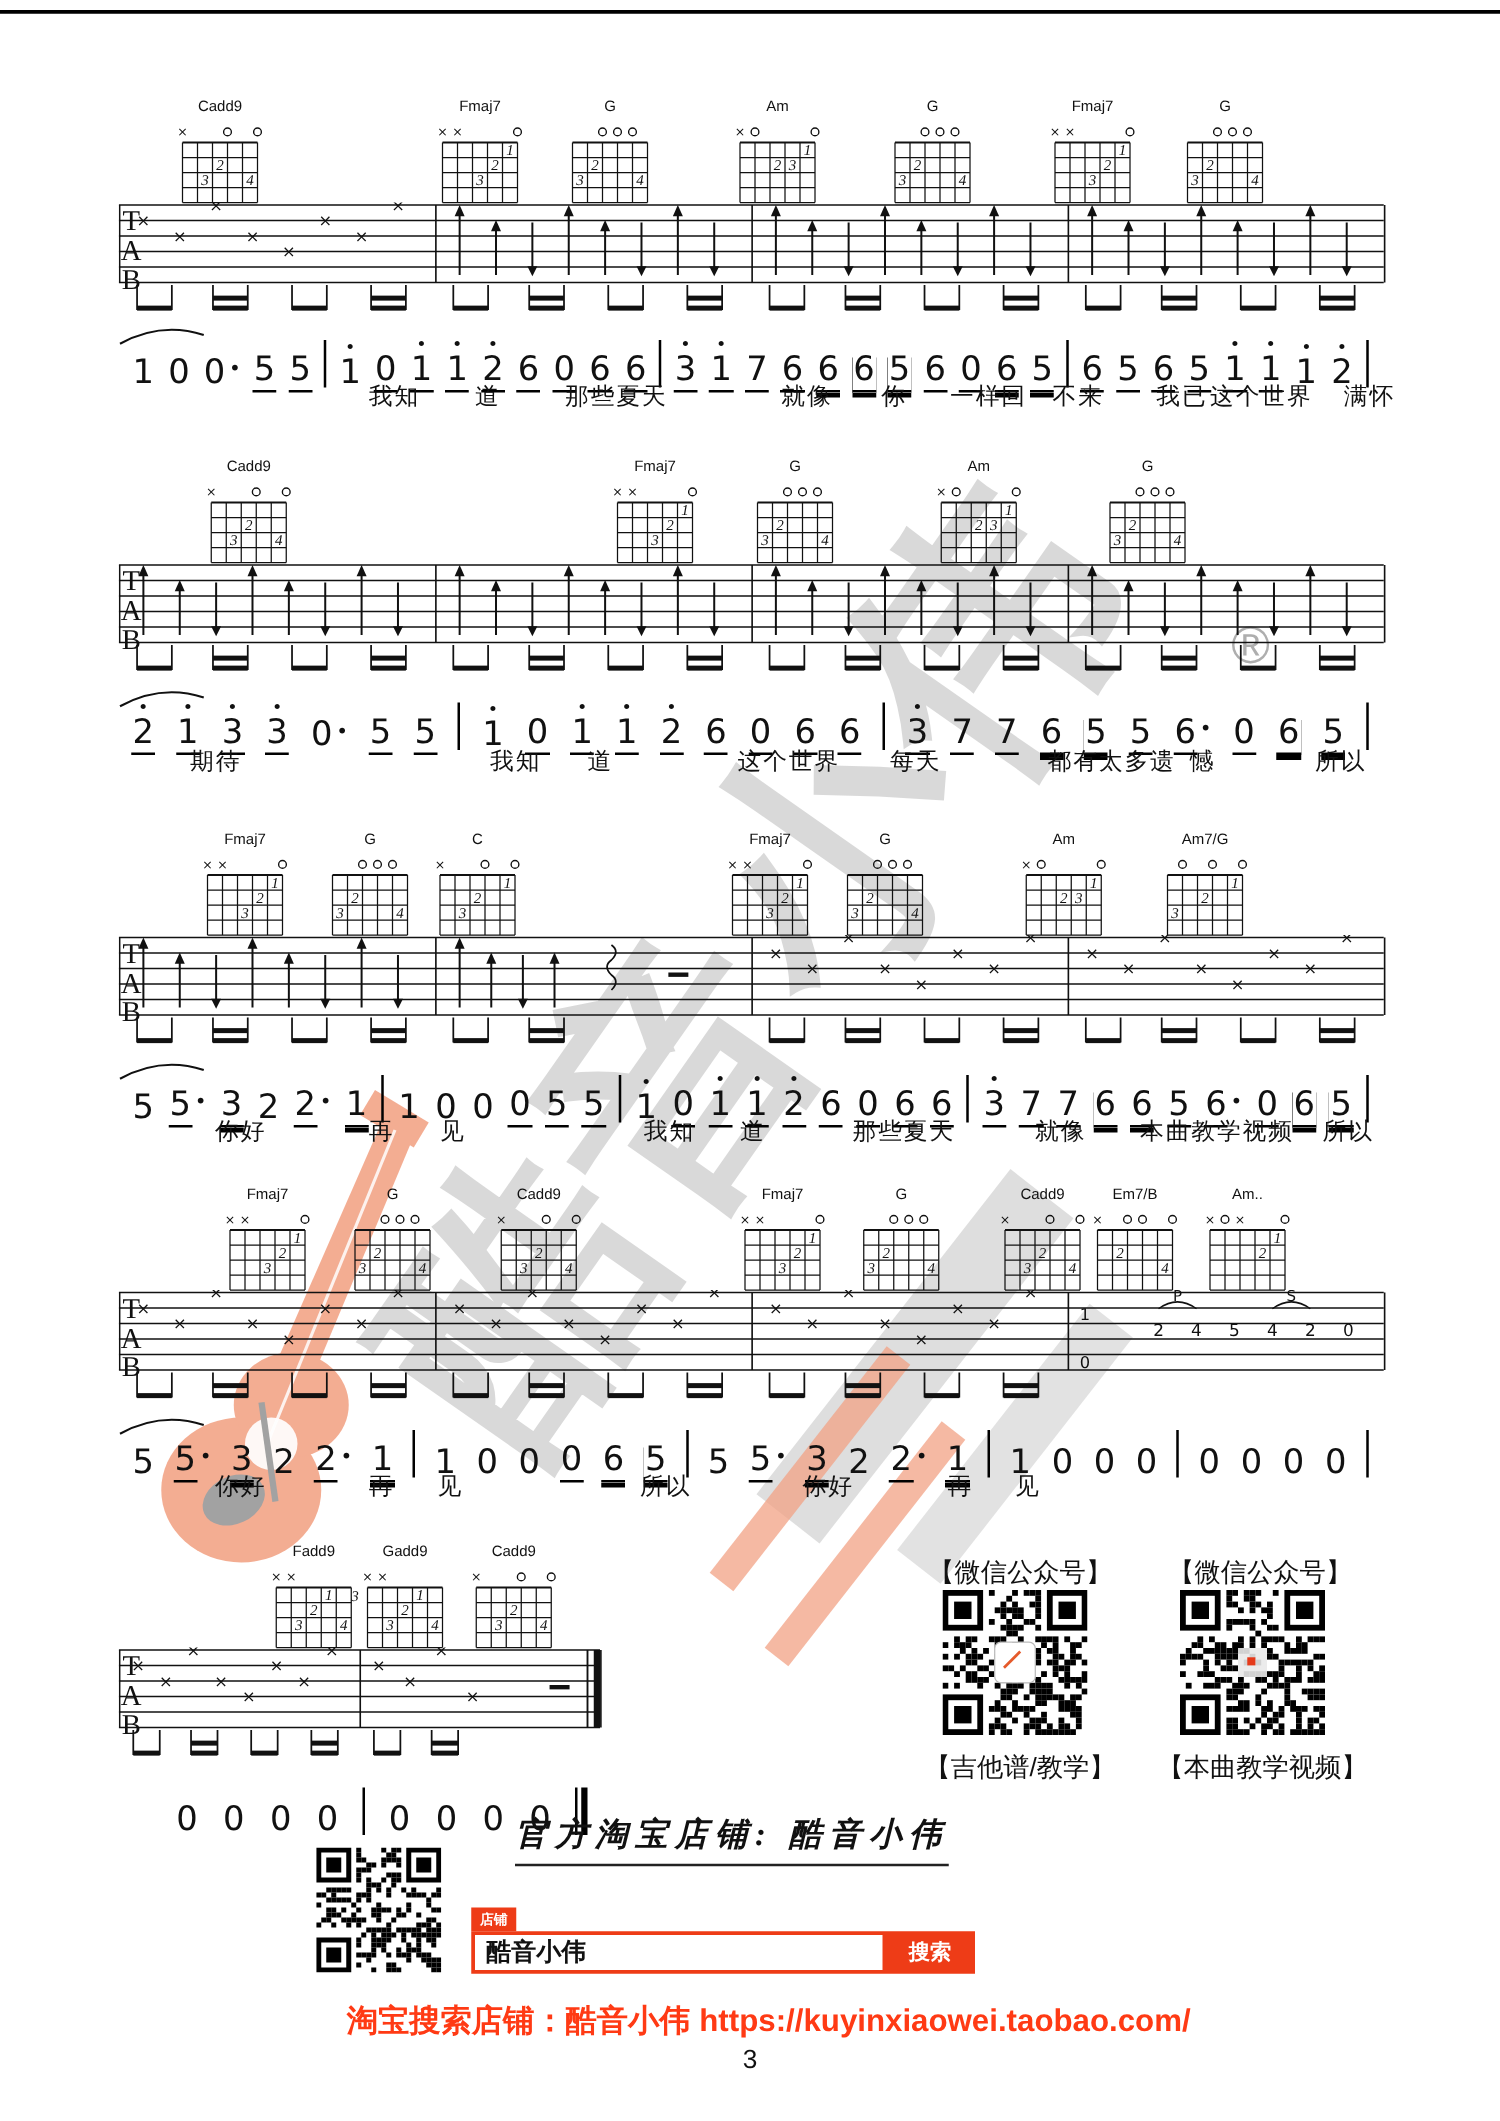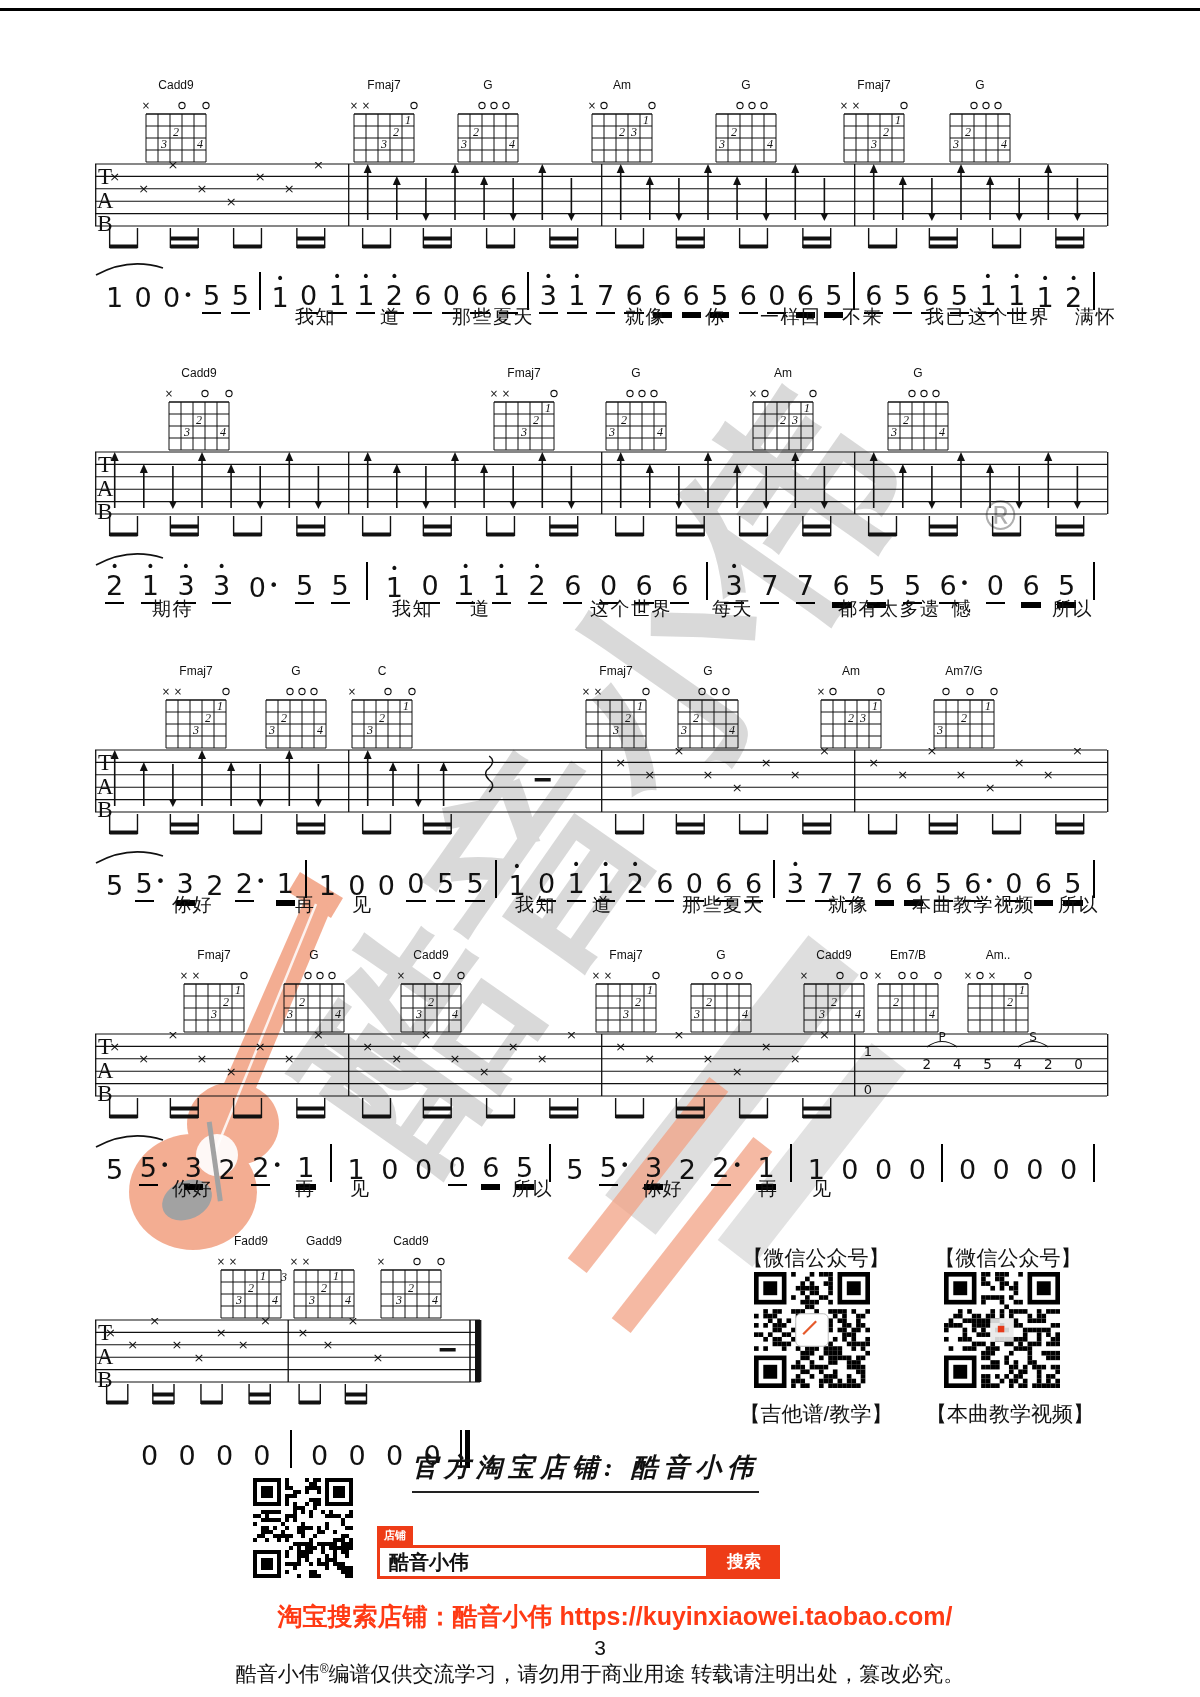--- a/index.html
+++ b/index.html
@@ -2121,14 +2121,13 @@
     </svg>
   <div class="shop-title">官方淘宝店铺: 酷音小伟</div>
   <div class="shop-tab">店铺</div>
   <div class="search-bar">
     <div class="search-input">酷音小伟</div>
     <div class="search-button">搜索</div>
   </div>
 
   <div class="f-red">淘宝搜索店铺：酷音小伟 https://kuyinxiaowei.taobao.com/</div>
   <div class="f-page">3</div>
-  <div class="f-disc"><span>酷音小伟</span><sup>®</sup><span>编谱仅供交流学习，请勿用于商业用途 转载请注明出处，篡改必究。</span></div>
 </div>
 
 </body></html>

